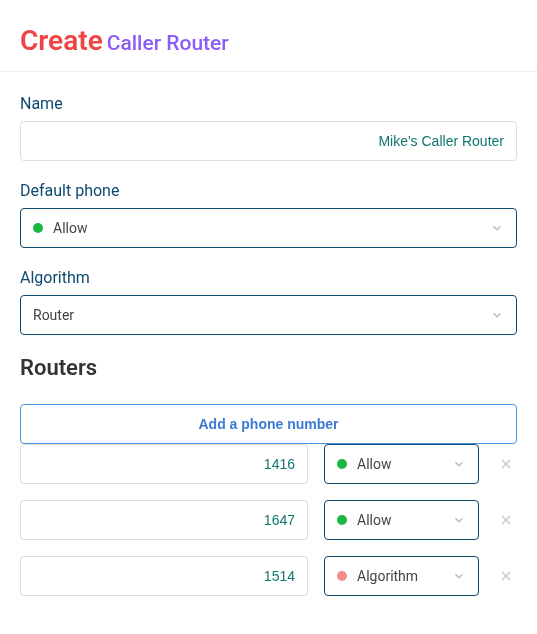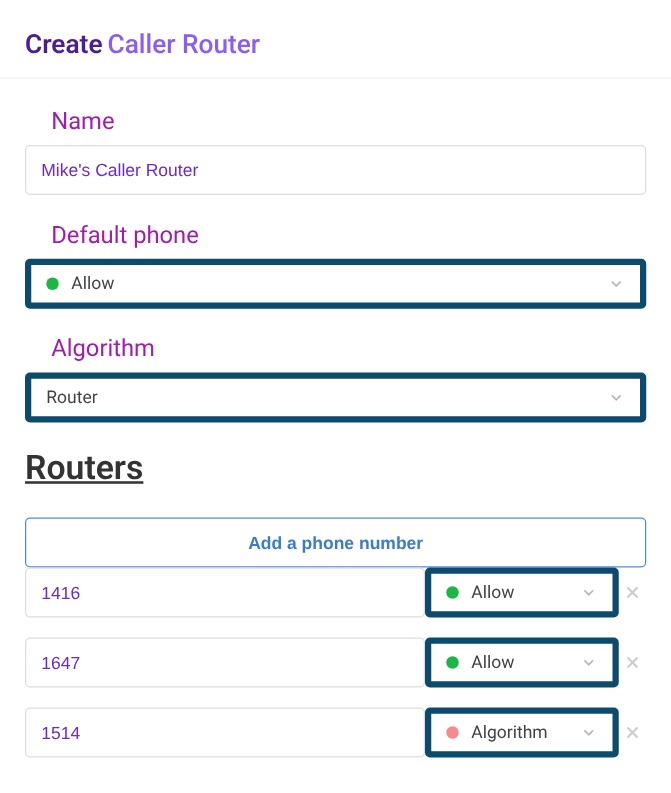--- a/index.html
+++ b/index.html
@@ -7,57 +7,57 @@
     font-family: -apple-system, BlinkMacSystemFont, "Segoe UI", Roboto, "Helvetica Neue", Arial, sans-serif;
     background: #fff;
     width: 537px;
     color: #333;
   }
   .header {
     padding: 24px 20px 14px 20px;
     border-bottom: 1px solid #eee;
   }
   .header .h-create {
-    font-size: 21px;
+    font-size: 28px;
     font-weight: 600;
-    color: #4c1d95;
+    color: #ef4444;
   }
   .header .h-title {
     font-size: 21px;
     font-weight: 500;
     color: #8b5cf6;
   }
   .body {
     padding: 22px 20px 20px 20px;
   }
   .field-group {
     margin-bottom: 20px;
   }
   .label {
-    font-size: 19px;
-    color: #a21caf;
+    font-size: 16px;
+    color: #0c4a6e;
     margin-bottom: 8px;
     display: block;
-    margin-left: 21px;
   }
   .text-input {
     width: 100%;
     height: 40px;
     border: 1px solid #ddd;
     border-radius: 4px;
     padding: 0 12px;
     font-size: 14px;
-    color: #6d28d9;
-    background: #fff;
+    color: #0f766e;
+    background: #fff;
+    text-align: right;
   }
   .select-wrap {
     position: relative;
     width: 100%;
     height: 40px;
-    border: 5px solid #0c4a6e;
+    border: 1px solid #0c4a6e;
     border-radius: 4px;
     background: #fff;
     display: flex;
     align-items: center;
     padding: 12px 12px;
     cursor: pointer;
   }
   .select-wrap .sel-text {
     font-size: 14px;
     color: #444;
@@ -73,42 +73,42 @@
   .status-dot.green { background: #1ab744; }
   .status-dot.red { background: #f58b8b; }
   .chevron {
     flex: 0 0 auto;
     width: 14px;
     height: 14px;
     color: #bbb;
   }
   .chevron svg { display: block; }
   .section-title {
-    font-size: 27px;
+    font-size: 22px;
     font-weight: 600;
     color: #333;
     margin-top: 12px;
     margin-bottom: 24px;
-    text-decoration: underline;
   }
   .add-btn {
     width: 100%;
     height: 40px;
     border: 1px solid #4a90e2;
     border-radius: 4px;
     background: #fff;
     color: #3b7bd6;
     font-size: 14px;
     font-weight: 600;
     cursor: pointer;
   }
   .router-rows { }
   .router-row {
     display: flex;
     align-items: center;
+    gap: 16px;
     margin-bottom: 16px;
   }
   .router-row .text-input {
     flex: 1 1 auto;
   }
   .router-row .select-wrap {
     flex: 0 0 155px;
     width: 155px;
   }
   .close-btn {

